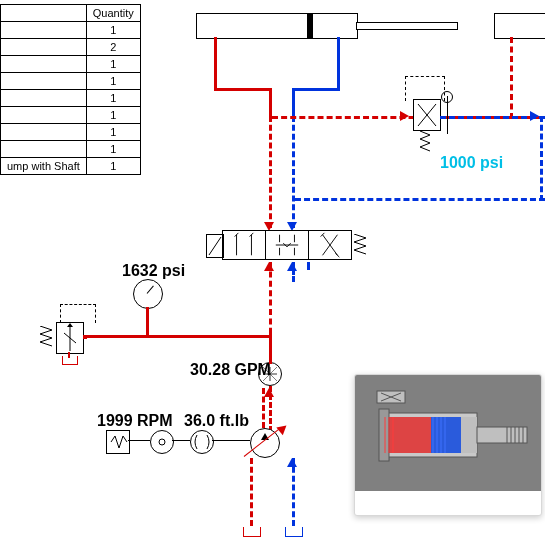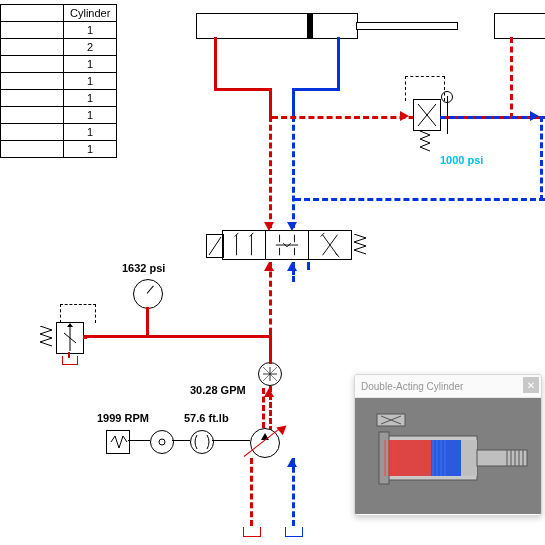--- a/index.html
+++ b/index.html
@@ -20,21 +20,21 @@
   .dashV.bl{border-left-color:#0033dd}
   
   .arr{position:absolute;width:0;height:0}
   .arrUR{border-left:5px solid transparent;border-right:5px solid transparent;border-bottom:9px solid #d40000}
   .arrDR{border-left:5px solid transparent;border-right:5px solid transparent;border-top:9px solid #d40000}
   .arrDB{border-left:5px solid transparent;border-right:5px solid transparent;border-top:9px solid #0033dd}
   .arrUB{border-left:5px solid transparent;border-right:5px solid transparent;border-bottom:9px solid #0033dd}
   .arrRB{border-top:5px solid transparent;border-bottom:5px solid transparent;border-left:9px solid #0033dd}
   .arrRR{border-top:5px solid transparent;border-bottom:5px solid transparent;border-left:9px solid #d40000}
   
-  .lbl{position:absolute;font-size:11px;font-weight:700;color:#000}
+  .lbl{position:absolute;font-size:16px;font-weight:700;color:#000}
   .lblCyan{color:#00bfe6;font-weight:700}
   
   .popup{position:absolute;left:354px;top:374px;width:186px;height:140px;background:#fff;border:1px solid #d8d8d8;border-radius:3px;box-shadow:0 2px 6px rgba(0,0,0,.2);overflow:hidden}
   .popup-header{height:22px;background:#fafafa;border-bottom:1px solid #e8e8e8;display:flex;align-items:center;padding:0 6px;font-size:10px;color:#969696}
   .popup-body{position:relative;height:116px;background:#808080}
   .popup-close{position:absolute;right:2px;top:2px;width:16px;height:16px;background:#c8c8c8;color:#fff;display:flex;align-items:center;justify-content:center;font-size:10px}
   
   .gauge{position:absolute;width:28px;height:28px;border:1px solid #000;border-radius:50%;background:#fff}
   .gauge::after{content:"";position:absolute;left:13px;top:13px;width:10px;height:1px;background:#000;transform-origin:left center;transform:rotate(-50deg)}
   
@@ -55,21 +55,21 @@
 </style>
 </head>
 <body>
 
 <div class="canvas">
 
   <table class="bom">
     <tbody>
         <tr>
           <th></th>
-          <th>Cylinder</th>
+          <th>Quantity</th>
         </tr>
     <tr>
           <td></td>
           <td>1</td>
         </tr>
     <tr>
           <td></td>
           <td>2</td>
         </tr>
     <tr>
@@ -87,20 +87,24 @@
     <tr>
           <td></td>
           <td>1</td>
         </tr>
     <tr>
           <td></td>
           <td>1</td>
         </tr>
     <tr>
           <td></td>
+          <td>1</td>
+        </tr>
+    <tr>
+          <td>ump with Shaft</td>
           <td>1</td>
         </tr>
   </tbody>
     </table>
 
   <div class="cyl" style="left:196px;top:13px;width:160px;height:24px">
     <div class="piston" style="left:110px"></div>
   </div>
   <div class="rod" style="left:356px;top:22px;width:100px"></div>
 
@@ -181,21 +185,21 @@
   <div class="arr arrUR" style="left:264px;top:262px"></div>
   <div class="dashV bl" style="left:292px;top:262px;height:20px"></div>
   <div class="arr arrUB" style="left:287px;top:262px"></div>
 
   <div class="circ" style="left:258px;top:362px">
     <svg width="22" height="22">
         <path d="M4 11 L18 11 M11 4 L11 18" stroke="#000" stroke-width="0.8"></path>
         <path d="M4 4 L18 18 M18 4 L4 18" stroke="#000" stroke-width="0.5"></path>
       </svg>
   </div>
-  <div class="lbl" style="left:190px;top:384px">30.28 GPM</div>
+  <div class="lbl" style="left:190px;top:361px">30.28 GPM</div>
 
   <div class="dashV" style="left:269px;top:386px;height:46px"></div>
   <div class="arr arrUR" style="left:264px;top:388px"></div>
 
   <div class="pipe" style="left:269px;top:330px;width:3px;height:34px"></div>
 
   <div class="pipe" style="left:86px;top:335px;width:186px;height:3px"></div>
 
   <div class="gauge" style="left:133px;top:279px"></div>
   <div class="pipe" style="left:146px;top:307px;width:3px;height:31px"></div>
@@ -214,21 +218,21 @@
   </div>
 
   <div style="position:absolute;left:60px;top:304px;width:34px;height:18px;border:1px dashed #000;border-bottom:none"></div>
 
   <div class="pipe" style="left:83px;top:335px;width:4px;height:4px"></div>
 
   <div style="position:absolute;left:62px;top:356px;width:14px;height:8px;border:1px solid #d40000;border-top:none"></div>
   <div class="pipe" style="left:68px;top:352px;width:2px;height:6px"></div>
 
   <div class="lbl" style="left:97px;top:412px">1999 RPM</div>
-  <div class="lbl" style="left:184px;top:412px">57.6 ft.lb</div>
+  <div class="lbl" style="left:184px;top:412px">36.0 ft.lb</div>
 
   <div class="sq" style="left:106px;top:430px">
     <svg width="22" height="22">
         <path d="M4 11 L8 5 L12 17 L16 5 L20 11" stroke="#000" fill="none" stroke-width="1"></path>
       </svg>
   </div>
 
   <div style="position:absolute;left:128px;top:440px;width:22px;height:1px;background:#000"></div>
   <div class="circ" style="left:150px;top:430px">
     <svg width="22" height="22">
@@ -255,23 +259,20 @@
   <div class="dashV bl" style="left:292px;top:458px;height:68px"></div>
   <div class="arr arrUB" style="left:287px;top:458px"></div>
   <div style="position:absolute;left:285px;top:527px;width:16px;height:9px;border:1px solid #0033dd;border-top:none"></div>
 
   <div class="dashV" style="left:262px;top:388px;height:40px"></div>
 
   <div class="dashV" style="left:250px;top:458px;height:68px"></div>
   <div style="position:absolute;left:243px;top:527px;width:16px;height:9px;border:1px solid #d40000;border-top:none"></div>
 
   <div class="popup">
-    <div class="popup-header">
-      <span>Double-Acting Cylinder</span>
-    </div>
     <div class="popup-close">✕</div>
     <div class="popup-body">
       
       <svg width="186" height="116" viewBox="0 0 186 116">
         <rect x="30" y="38" width="92" height="44" fill="#c9c9c9" stroke="#555"></rect>
         <rect x="30" y="42" width="46" height="36" fill="#d44"></rect>
         <rect x="76" y="42" width="30" height="36" fill="#2a5bdc"></rect>
         <rect x="106" y="42" width="16" height="36" fill="#bfbfbf"></rect>
         <rect x="122" y="52" width="50" height="16" fill="#bfbfbf" stroke="#555"></rect>
         <g stroke="#555" stroke-width="1">

